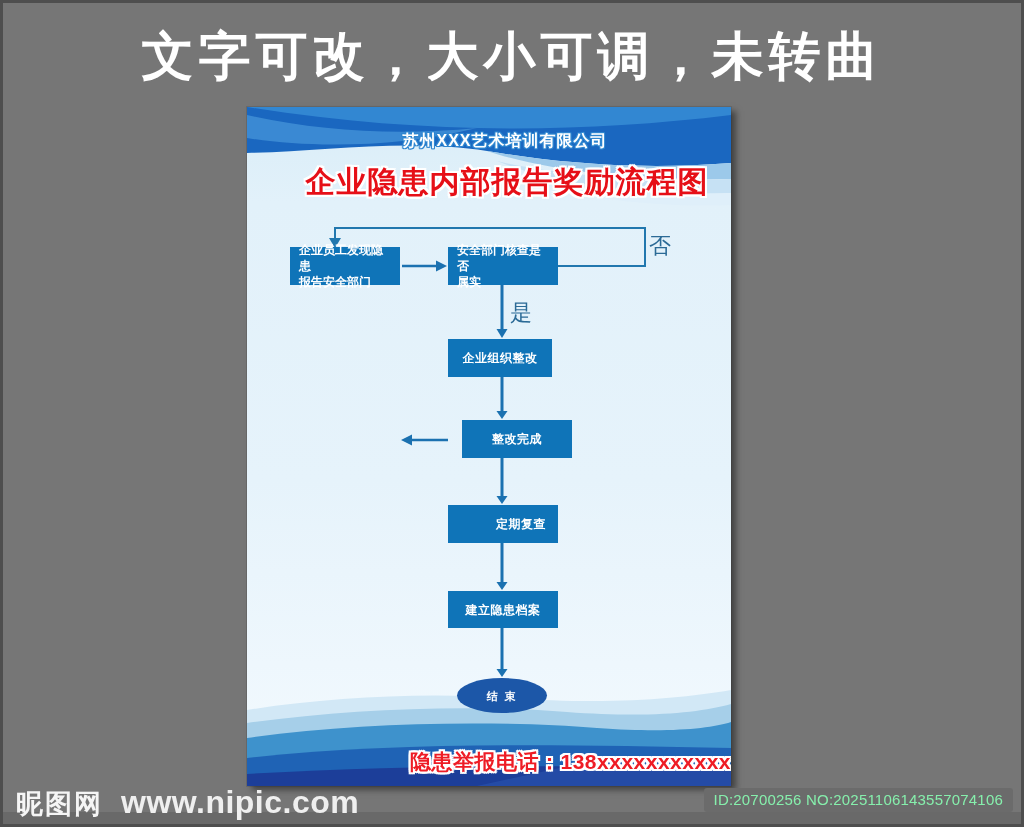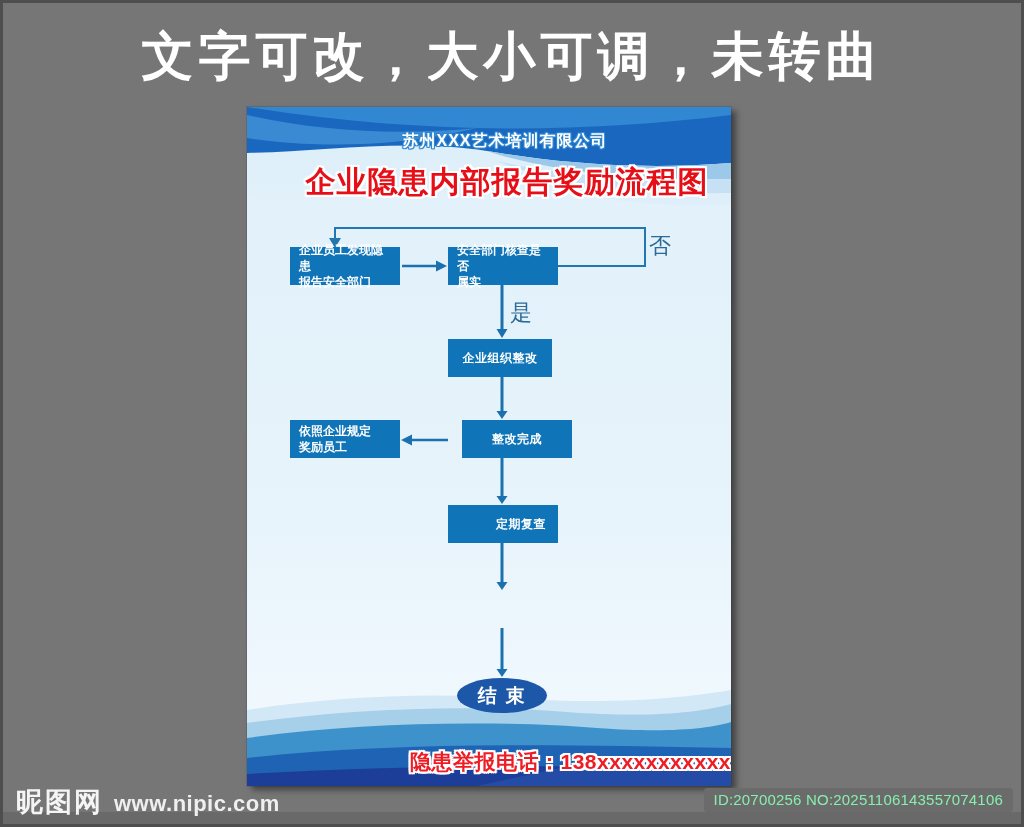--- a/index.html
+++ b/index.html
@@ -44,38 +44,38 @@
   .n-report   { left:43px;  top:140px; width:110px; height:38px; }
   .n-verify   { left:201px; top:140px; width:110px; height:38px; }
   .n-rectify  { left:201px; top:232px; width:104px; height:38px; }
   .n-complete { left:215px; top:313px; width:110px; height:38px; }
   .n-reward   { left:43px;  top:313px; width:110px; height:38px; }
   .n-review   { left:201px; top:398px; width:110px; height:38px;padding-left:36px; }
   .n-archive  { left:201px; top:484px; width:110px; height:37px; }
 
   .n-end { left:210px; top:571px; width:90px; height:35px; border-radius:50%;
            background:#1c57a8; justify-content:center; z-index:4;
-           font-family:"Liberation Serif","DejaVu Serif",serif; font-size:19px; font-weight:600;
+           font-family:"Liberation Serif","DejaVu Serif",serif; font-size:11px; font-weight:600;
            letter-spacing:2px; white-space:pre; }
 
   .flow-label { position:absolute; z-index:4; color:#2b6a96;
                 font-family:"Liberation Serif","DejaVu Serif",serif; font-size:22px; }
   .lbl-no  { left:402px; top:124px; }
   .lbl-yes { left:263px; top:191px; }
 
   .hotline { position:absolute; top:641px; left:0; width:100%; text-align:right; z-index:5;
              font-size:21px; font-weight:bold; color:#ee1c25; letter-spacing:.5px;
              text-shadow:-2px -2px 0 #fff, 2px -2px 0 #fff, -2px 2px 0 #fff, 2px 2px 0 #fff,
                          0 -2px 0 #fff, 0 2px 0 #fff, -2px 0 0 #fff, 2px 0 0 #fff; }
 
   
   .watermark { position:absolute; left:16px; top:784px; z-index:6; display:flex; align-items:baseline;
-               gap:11px; color:#f5f5f5; }
+               gap:18px; color:#f5f5f5; }
   .watermark .site { font-size:27px; font-weight:bold; letter-spacing:2px; }
-  .watermark .url  { font-size:22px; font-weight:bold; letter-spacing:.5px; color:#efefef; }
+  .watermark .url  { font-size:32px; font-weight:bold; letter-spacing:.5px; color:#efefef; }
 
   .id-badge { position:absolute; right:11px; top:788px; z-index:6; background:#6b6b6b;
               color:#86efac; font-size:15px; padding:3px 10px 4px; border-radius:3px;
               letter-spacing:.2px; }
 </style>
 </head>
 <body>
 
 <div class="screen">
 
@@ -121,23 +121,22 @@
       <line x1="255" y1="521" x2="255" y2="563" stroke="#1b71b0" stroke-width="3"></line>
       <polygon points="249.5,562 260.5,562 255,570" fill="#1b71b0"></polygon>
     </svg>
 
     <div class="node left2 n-verify">安全部门核查是否
 属实</div>
     <div class="node left2 n-report">企业员工发现隐患
 报告安全部门</div>
     <div class="node center1 n-rectify">企业组织整改</div>
     <div class="node center1 n-complete">整改完成</div>
-    <div class="node left2 n-reward">依照企业规定
-奖励员工</div>
     <div class="node center1 n-review">定期复查</div>
+    <div class="node center1 n-archive">建立隐患档案</div>
     <div class="node n-end">结 束</div>
 
     <div class="flow-label lbl-no">否</div>
     <div class="flow-label lbl-yes">是</div>
 
     <svg class="ftr-svg" width="484" height="100" viewBox="0 0 484 100">
       <path d="M0,24 C80,11 180,6 262,12 C360,19 432,13 484,4 V100 H0 Z" fill="#d2e8f6"></path>
       <path d="M0,37 C100,23 220,18 320,26 C400,32 452,27 484,18 V100 H0 Z" fill="#a6cfe9"></path>
       <path d="M0,52 C110,36 250,34 350,42 C420,47 462,43 484,36 V100 H0 Z" fill="#3e92cc"></path>
       <path d="M0,72 C140,56 300,58 484,62 V100 H0 Z" fill="#1f63b5"></path>

